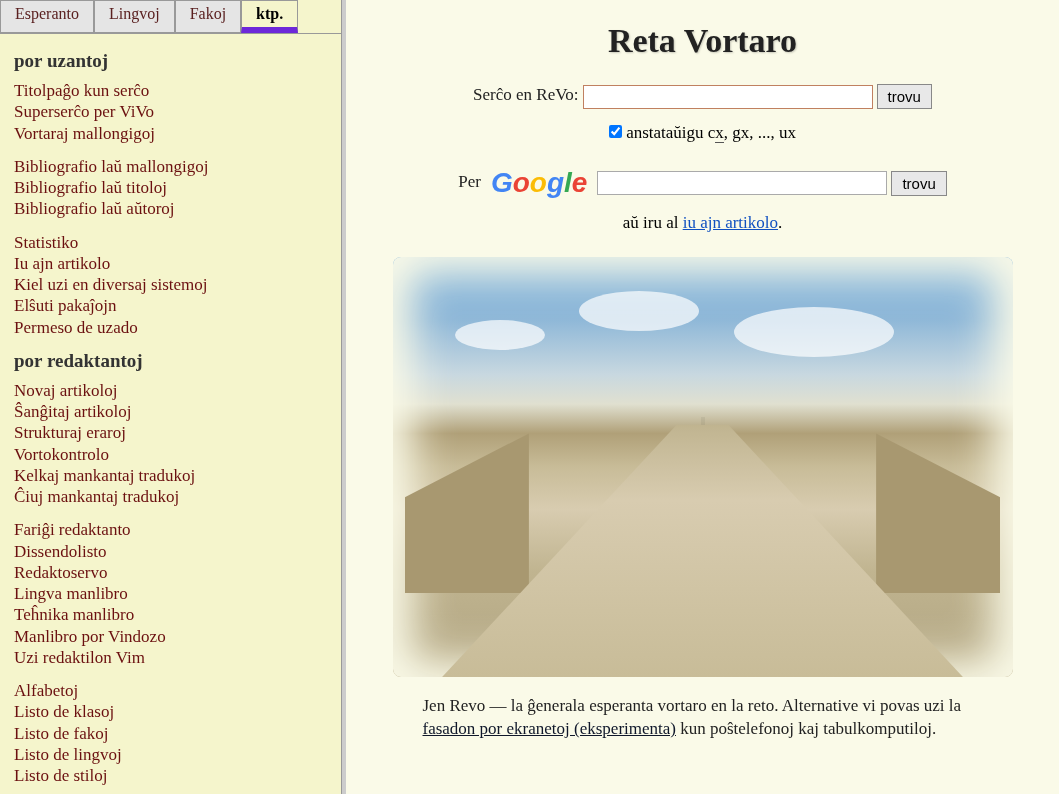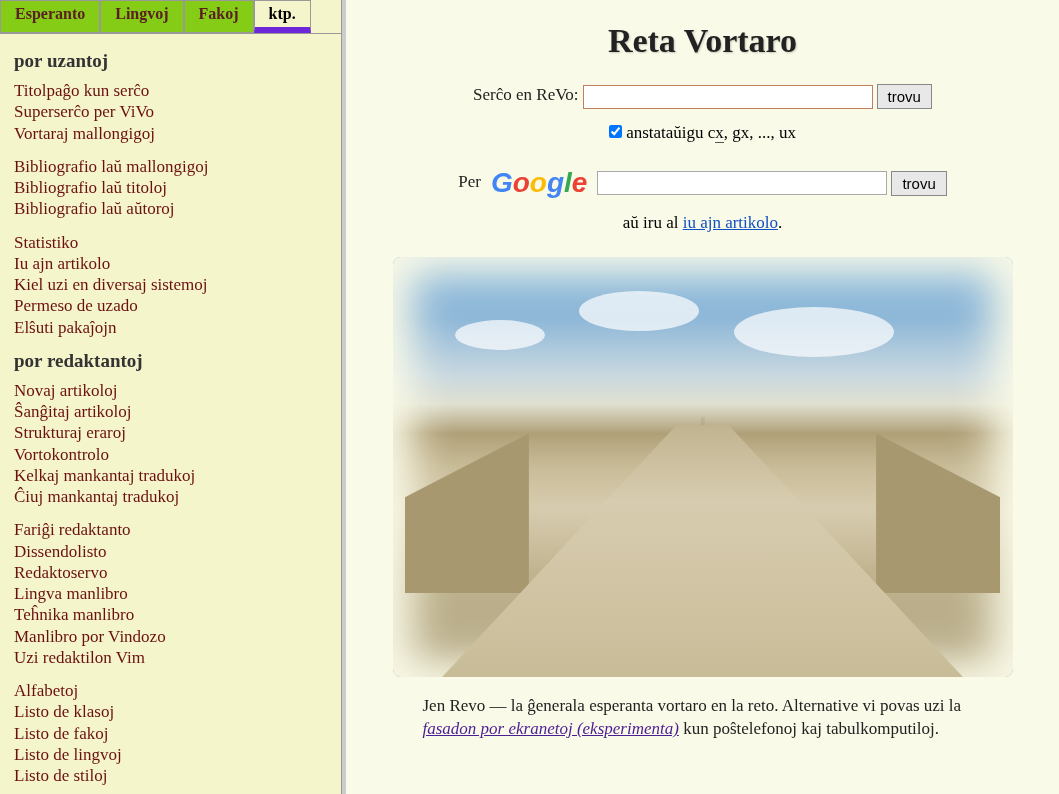--- a/index.html
+++ b/index.html
@@ -19,26 +19,25 @@
   height: 100%;
 }
 .tabs {
   display: flex;
   background: #f5f5cc;
   border-bottom: 1px solid #999;
 }
 .tab {
   padding: 4px 14px;
   border: 1px solid #999;
-  background: #84cc16;
+  background: #e5e5e5;
   color: #5a2020;
   font-size: 16px;
   cursor: pointer;
   margin-right: 0;
-  font-weight: bold;
 }
 .tab.active {
   background: #f5f5cc;
   font-weight: bold;
   color: #000;
   border-bottom: 6px solid #6d28d9;
 }
 .nav-content {
   padding: 8px 14px;
 }
@@ -155,21 +154,21 @@
   border-radius: 50%;
   opacity: 0.7;
 }
 .desc {
   max-width: 560px;
   margin: 0 auto;
   font-size: 17px;
   line-height: 1.35;
   color: #222;
 }
-.desc a { color: #4c1d95; font-style: italic; }
+.desc a { color: #0f172a; }
 .google-logo {
   font-family: Arial, sans-serif;
   font-weight: bold;
   font-size: 28px;
   vertical-align: middle;
   margin: 16px 6px;
   font-style: italic;
 }
 .g1{color:#4285f4}.g2{color:#ea4335}.g3{color:#fbbc05}.g4{color:#4285f4}.g5{color:#34a853}.g6{color:#ea4335}
 .subst { border-bottom: 1px solid #555; }
@@ -195,22 +194,22 @@
           </div>
           <div class="nav-group">
             <a class="nav-link" href="#">Bibliografio laŭ mallongigoj</a>
             <a class="nav-link" href="#">Bibliografio laŭ titoloj</a>
             <a class="nav-link" href="#">Bibliografio laŭ aŭtoroj</a>
           </div>
           <div class="nav-group">
             <a class="nav-link" href="#">Statistiko</a>
             <a class="nav-link" href="#">Iu ajn artikolo</a>
             <a class="nav-link" href="#">Kiel uzi en diversaj sistemoj</a>
+            <a class="nav-link" href="#">Elŝuti pakaĵojn</a>
             <a class="nav-link" href="#">Permeso de uzado</a>
-            <a class="nav-link" href="#">Elŝuti pakaĵojn</a>
           </div>
         </div>
     </div>
     <div class="nav-section">
       <h3>por redaktantoj</h3>
       <div id="editors-groups">
           <div class="nav-group">
             <a class="nav-link" href="#">Novaj artikoloj</a>
             <a class="nav-link" href="#">Ŝanĝitaj artikoloj</a>
             <a class="nav-link" href="#">Strukturaj eraroj</a>

